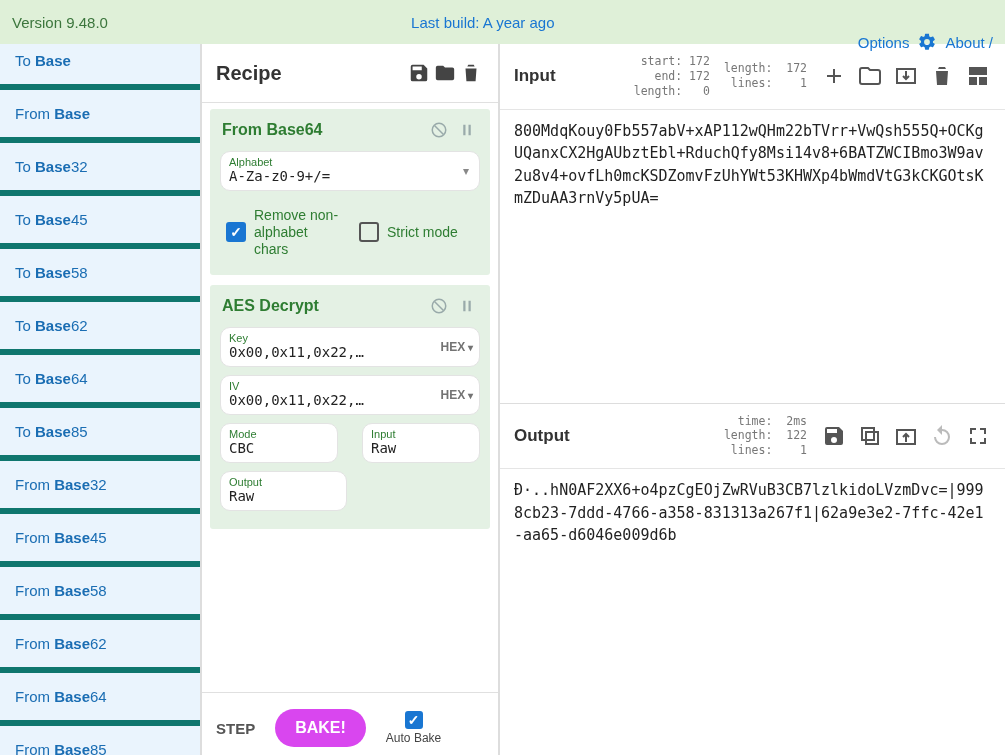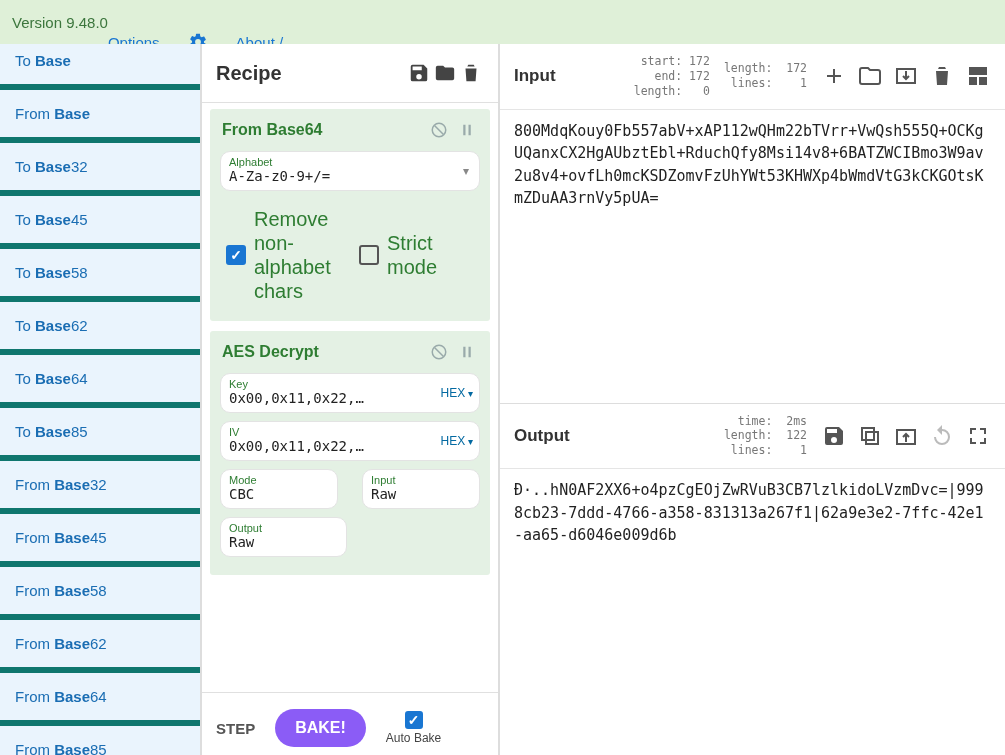--- a/index.html
+++ b/index.html
@@ -1,20 +1,20 @@
 <!DOCTYPE html>
 <html><head>
 <meta charset="utf-8">
 <style>
 * { box-sizing: border-box; margin: 0; padding: 0; }
 body { font-family: "Segoe UI", Arial, sans-serif; font-size: 14px; color: #333; width: 1005px; height: 755px; overflow: hidden; background: #fff; }
 .top-bar { background: #dff0d8; height: 44px; display: flex; align-items: center; padding: 0 12px; font-size: 15px; }
 .top-version { color: #3c763d; }
 .top-center { flex: 1; text-align: center; color: #1976d2; }
-.top-right { display: flex; align-items: center; gap: 28px; margin-top: 40px; }
+.top-right { display: flex; align-items: center; gap: 8px; margin-top: 40px; }
 .top-right a { color: #1976d2; text-decoration: none; cursor: pointer; }
 .gear { width: 20px; height: 20px; fill: #1976d2; }
 .main { display: flex; height: 719px; }
 .sidebar { width: 200px; background: #eaf4fd; overflow: hidden; }
 .op-item { padding: 15px 15px; border-bottom: 6px solid #0f766e; color: #1a6db3; cursor: pointer; font-size: 15px; white-space: nowrap; }
 .op-item b { font-weight: 700; }
 .op-item.partial { padding-top: 8px; }
 .recipe-col { width: 300px; border-left: 2px solid #ddd; border-right: 2px solid #ddd; display: flex; flex-direction: column; background: #fff; }
 .recipe-header { display: flex; align-items: center; padding: 16px 14px; border-bottom: 1px solid #e0e0e0; }
 .recipe-header h2 { font-size: 20px; font-weight: 600; flex: 1; }
@@ -24,52 +24,53 @@
 .operation { background: #e4f1e4; border-radius: 3px; margin-bottom: 10px; padding-bottom: 10px; }
 .op-head { display: flex; align-items: center; padding: 10px 12px; }
 .op-head .title { flex: 1; color: #2e7d32; font-weight: 600; font-size: 16px; }
 .op-ctrl { width: 22px; height: 22px; margin-left: 6px; display: inline-flex; align-items: center; justify-content: center; cursor: pointer; }
 .op-ctrl svg { width: 18px; height: 18px; fill: #9aa; }
 .op-body { padding: 0 10px; }
 .field { background: #fff; border: 1px solid #e3e3e3; border-radius: 10px; padding: 4px 8px 6px; margin-bottom: 8px; position: relative; }
 .field .lbl { font-size: 11px; color: #2e7d32; }
 .field .val { font-size: 14px; color: #222; font-family: Consolas, monospace; white-space: nowrap; overflow: hidden; text-overflow: ellipsis; }
 .field.select::after { content: "▾"; position: absolute; right: 10px; top: 50%; transform: translateY(-50%); color: #888; font-size: 12px; }
-.dropdown-badge { position: absolute; right: 6px; top: 50%; transform: translateY(-50%); font-size: 12px; color: #0369a1; font-weight: 400; }
+.dropdown-badge { position: absolute; right: 6px; top: 50%; transform: translateY(-50%); font-size: 12px; color: #737373; font-weight: 700; }
 .dropdown-badge::after { content: " ▾"; font-size: 10px; }
 .checks { display: flex; align-items: center; padding: 8px 6px; gap: 18px; }
 .check { display: flex; align-items: center; gap: 8px; flex: 1; }
 .checkbox { width: 20px; height: 20px; border: 2px solid #1976d2; border-radius: 3px; display: inline-flex; align-items: center; justify-content: center; flex-shrink: 0; }
 .checkbox.checked { background: #1976d2; }
 .checkbox.checked::after { content: "✓"; color: #fff; font-size: 14px; font-weight: bold; }
 .checkbox.unchecked { border-color: #555; }
-.check-lbl { color: #2e7d32; font-size: 20px; line-height: 1.2; }
+.check-lbl { color: #2e7d32; font-size: 14px; line-height: 1.2; }
 .two-col { display: flex; gap: 24px; }
 .two-col .field { flex: 1; }
 .recipe-footer { border-top: 1px solid #e0e0e0; padding: 16px 14px; display: flex; align-items: center; gap: 20px; background: #fff; margin-top: auto; }
 .step-btn { color: #555; font-weight: 600; font-size: 15px; cursor: pointer; }
-.bake-btn { background: #8b5cf6; color: #fff; border: none; border-radius: 22px; padding: 10px 20px; font-weight: 700; font-size: 16px; cursor: pointer; }
+.bake-btn { background: #d946ef; color: #fff; border: none; border-radius: 22px; padding: 10px 20px; font-weight: 700; font-size: 16px; cursor: pointer; }
 .autobake { display: flex; flex-direction: column; align-items: center; gap: 2px; }
 .autobake .lbl2 { font-size: 12px; color: #444; }
 .io-col { flex: 1; display: flex; flex-direction: column; }
 .pane { flex: 1; display: flex; flex-direction: column; border-bottom: 1px solid #ddd; }
 .pane-head { display: flex; align-items: center; padding: 10px 14px; border-bottom: 1px solid #e5e5e5; gap: 14px; }
 .pane-head h3 { font-size: 17px; font-weight: 600; flex: 0 0 auto; }
 .stats { font-family: Consolas, monospace; font-size: 11.5px; color: #777; line-height: 1.3; white-space: pre; text-align: right; }
 .stats-spacer { flex: 1; }
 .io-icons { display: flex; gap: 10px; align-items: center; }
 .io-icons .icon-btn { color: #555; }
 .io-icons .icon-btn svg { width: 24px; height: 24px; }
 .pane-body { flex: 1; padding: 10px 14px; font-family: Consolas, monospace; font-size: 15px; color: #222; word-break: break-all; white-space: pre-wrap; overflow: auto; line-height: 1.5; }
 </style>
 </head>
 <body>
 
 <div class="top-bar">
   <span class="top-version">Version 9.48.0</span>
+  <span class="top-center">Last build: A year ago</span>
   <div class="top-right">
     <a>Options</a>
     <svg class="gear" viewBox="0 0 24 24">
         <path d="M19.14,12.94a7,7,0,0,0,.05-.94,7,7,0,0,0-.05-.94l2.03-1.58a.5.5,0,0,0,.12-.64l-1.92-3.32a.5.5,0,0,0-.61-.22l-2.39,1a7,7,0,0,0-1.62-.94l-.36-2.54A.5.5,0,0,0,13.9,2h-3.8a.5.5,0,0,0-.49.42L9.25,4.96a7,7,0,0,0-1.62.94l-2.39-1a.5.5,0,0,0-.61.22L2.71,8.44a.5.5,0,0,0,.12.64L4.86,10.66a7,7,0,0,0-.05.94,7,7,0,0,0,.05.94L2.83,14.12a.5.5,0,0,0-.12.64l1.92,3.32a.5.5,0,0,0,.61.22l2.39-1a7,7,0,0,0,1.62.94l.36,2.54a.5.5,0,0,0,.49.42h3.8a.5.5,0,0,0,.49-.42l.36-2.54a7,7,0,0,0,1.62-.94l2.39,1a.5.5,0,0,0,.61-.22l1.92-3.32a.5.5,0,0,0-.12-.64ZM12,15.5A3.5,3.5,0,1,1,15.5,12,3.5,3.5,0,0,1,12,15.5Z"></path>
       </svg>
     <a>About /</a>
   </div>
 </div>
 
 <div class="main">

